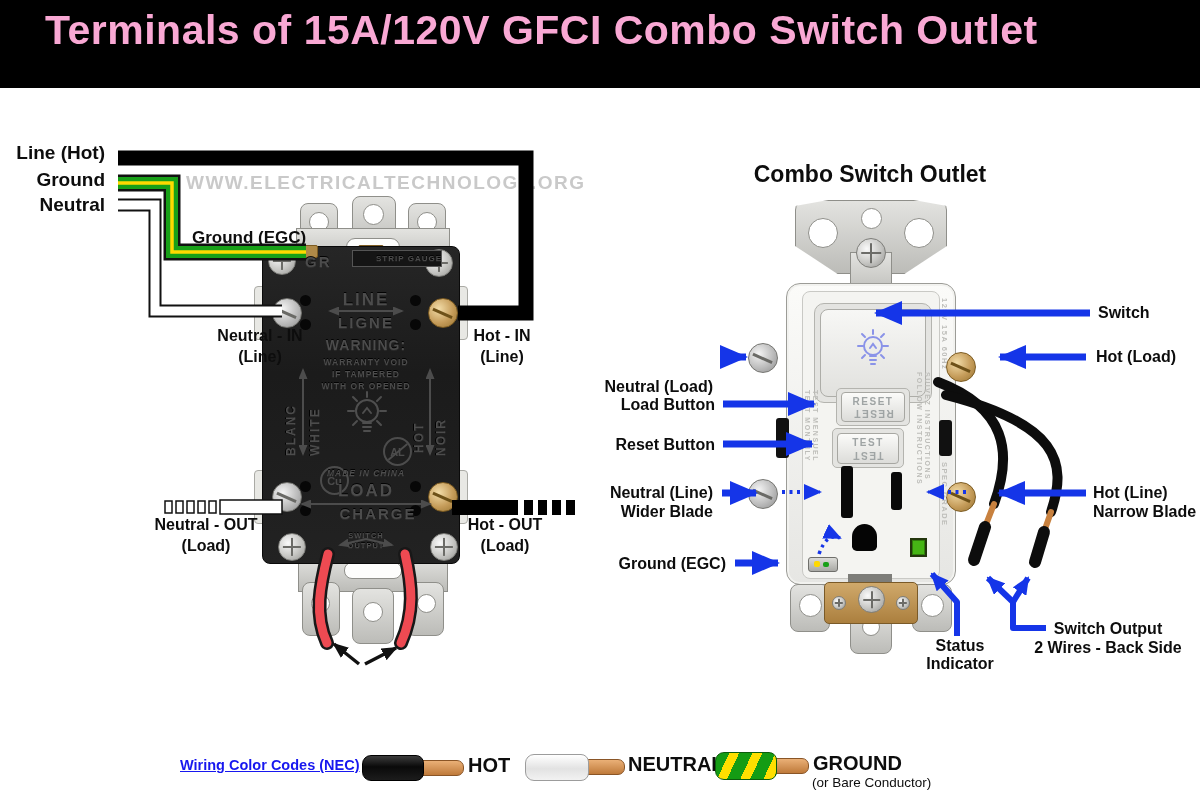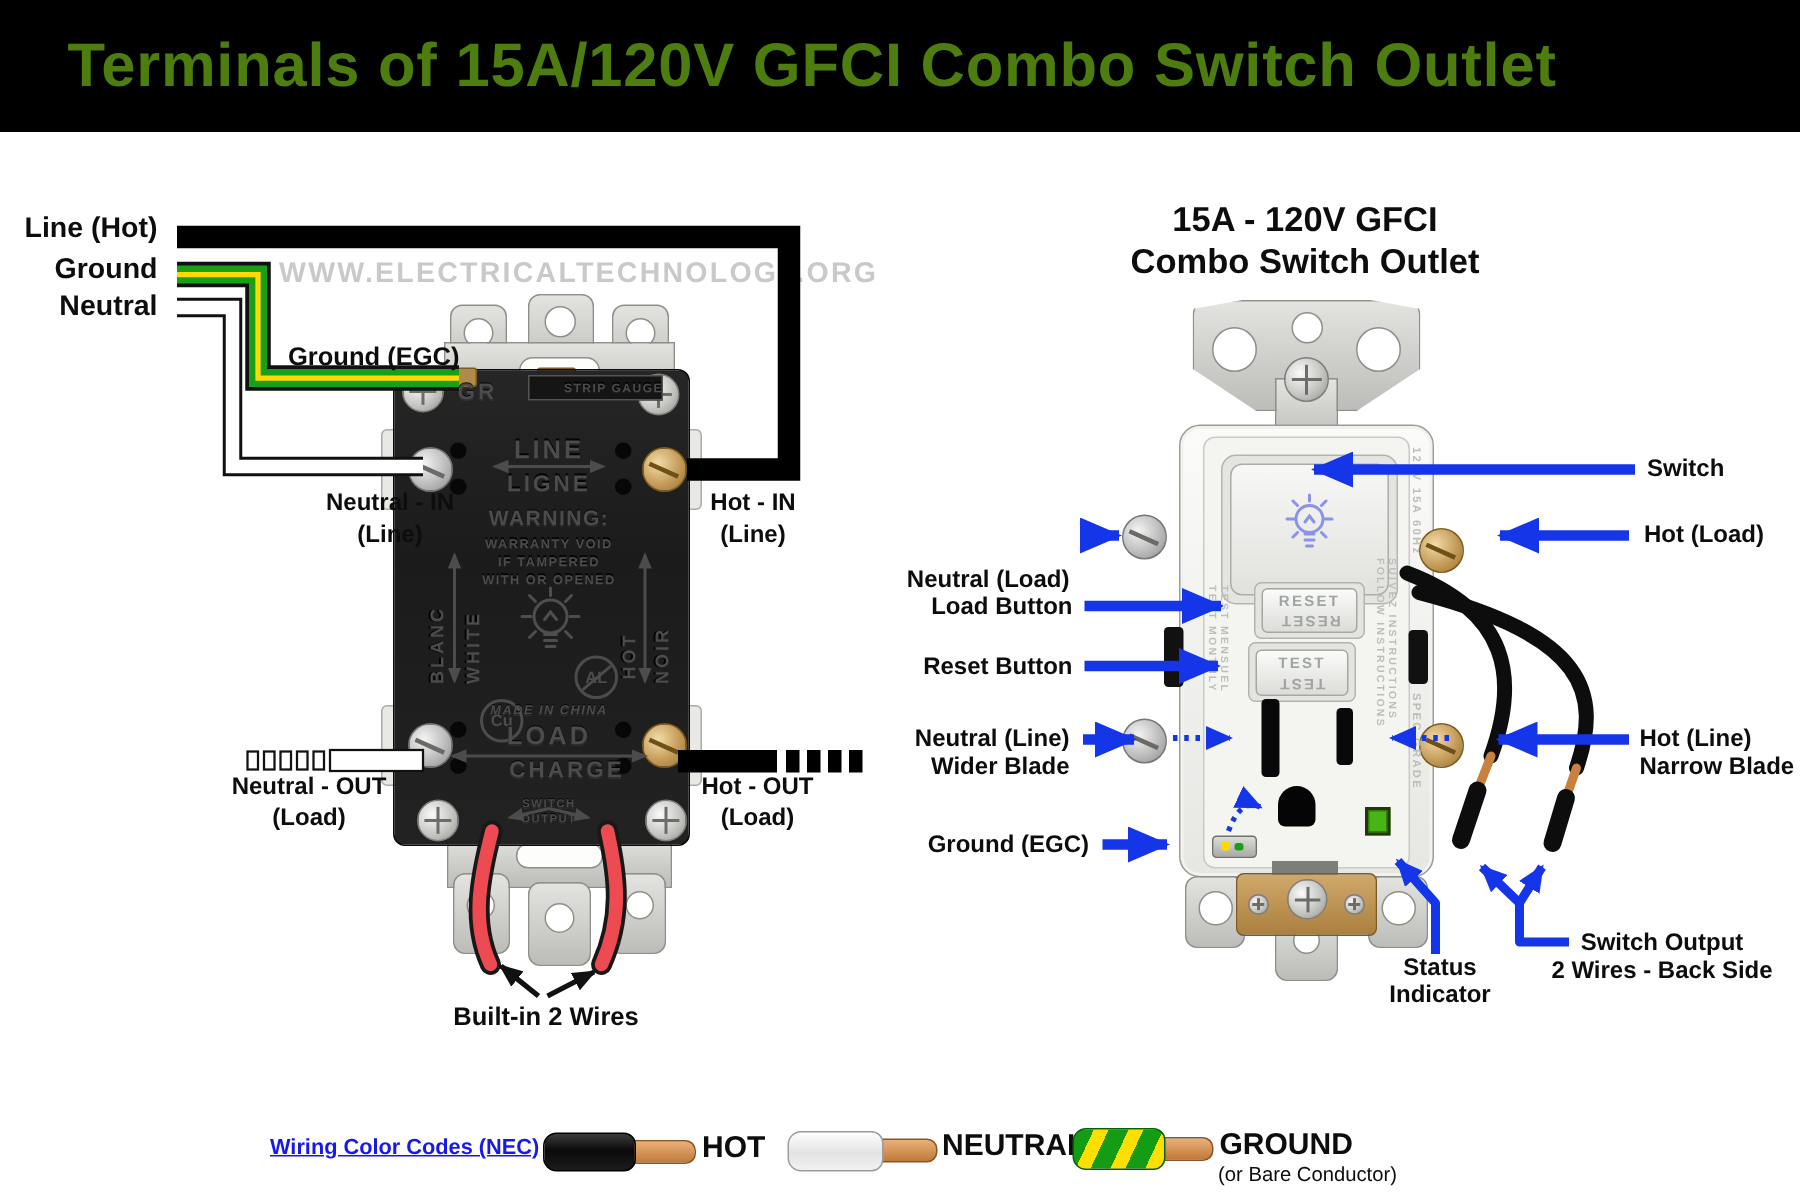--- a/index.html
+++ b/index.html
@@ -1,21 +1,21 @@
 <!DOCTYPE html>
 <html><head>
 <meta charset="utf-8">
 <style>
   html,body{margin:0;padding:0;background:#fff;}
   #stage{position:relative;width:1200px;height:800px;background:#ffffff;overflow:hidden;
          font-family:"Liberation Sans",sans-serif;}
   .abs{position:absolute;}
   
   #hdr{left:0;top:0;width:1200px;height:88px;background:#000;}
-  #hdr .t{position:absolute;left:45px;top:20px;font-size:41px;font-weight:700;color:#4d7c0f;letter-spacing:.5px;white-space:nowrap;}
+  #hdr .t{position:absolute;left:45px;top:7px;font-size:41px;font-weight:700;color:#f9a8d4;letter-spacing:.5px;white-space:nowrap;}
   
   .lbl{font-weight:700;color:#0d0d0d;font-size:16px;line-height:1.15;white-space:nowrap;}
   .lbl19{font-size:19px;}
   .lbl17{font-size:17px;}
   .rgt{text-align:right;}
   .ctr{text-align:center;}
   #wm{font-weight:700;font-size:19px;letter-spacing:1.5px;color:#c9c9c9;white-space:nowrap;}
   
   .strap{background:linear-gradient(180deg,#e3e3e0,#bcbcb8);border:1px solid #8f8f8a;}
   .hole{background:#ffffff;border:1px solid #8f8f8a;border-radius:50%;}
@@ -315,23 +315,21 @@
   <div class="abs lbl lbl19 rgt" style="right:1095px;top:194px;">Neutral</div>
   <div class="abs lbl lbl17" style="left:192px;top:228px;">Ground (EGC)</div>
   <div class="abs lbl ctr" style="left:185px;top:327px;width:150px;">Neutral - IN</div>
   <div class="abs lbl ctr" style="left:185px;top:348px;width:150px;">(Line)</div>
   <div class="abs lbl ctr" style="left:427px;top:327px;width:150px;">Hot - IN</div>
   <div class="abs lbl ctr" style="left:427px;top:348px;width:150px;">(Line)</div>
   <div class="abs lbl ctr" style="left:131px;top:516px;width:150px;">Neutral - OUT</div>
   <div class="abs lbl ctr" style="left:131px;top:537px;width:150px;">(Load)</div>
   <div class="abs lbl ctr" style="left:430px;top:516px;width:150px;">Hot - OUT</div>
   <div class="abs lbl ctr" style="left:430px;top:537px;width:150px;">(Load)</div>
-  <div class="abs lbl lbl17 ctr" style="left:214px;top:668px;width:300px;">Built-in 2 Wires</div>
-
-  <div class="abs lbl ctr" style="left:745px;top:133px;width:250px;font-size:23px;">15A - 120V GFCI</div>
+
   <div class="abs lbl ctr" style="left:745px;top:161px;width:250px;font-size:23px;">Combo Switch Outlet</div>
 
   <div class="abs lbl" style="left:1098px;top:304px;">Switch</div>
   <div class="abs lbl rgt" style="right:487px;top:348px;margin-top:30px;">Neutral (Load)</div>
   <div class="abs lbl" style="left:1096px;top:348px;">Hot (Load)</div>
   <div class="abs lbl rgt" style="right:485px;top:396px;">Load Button</div>
   <div class="abs lbl rgt" style="right:485px;top:436px;">Reset Button</div>
   <div class="abs lbl rgt" style="right:487px;top:484px;">Neutral (Line)</div>
   <div class="abs lbl rgt" style="right:487px;top:503px;">Wider Blade</div>
   <div class="abs lbl" style="left:1093px;top:484px;">Hot (Line)</div>

